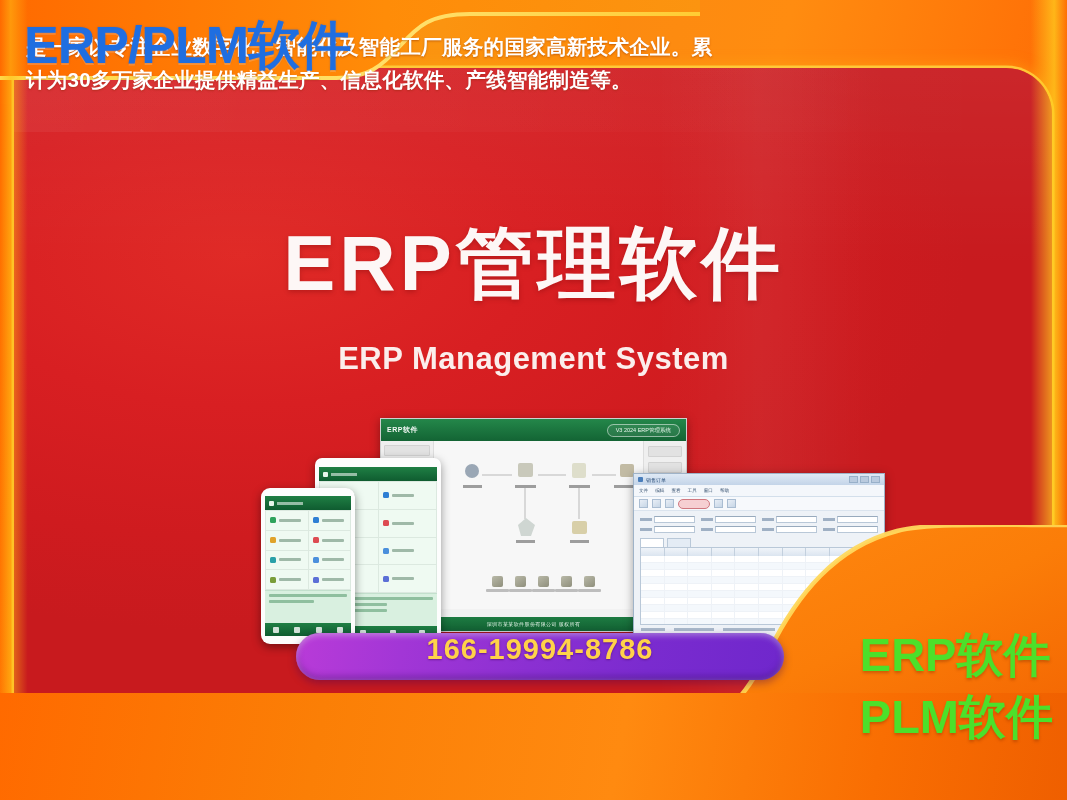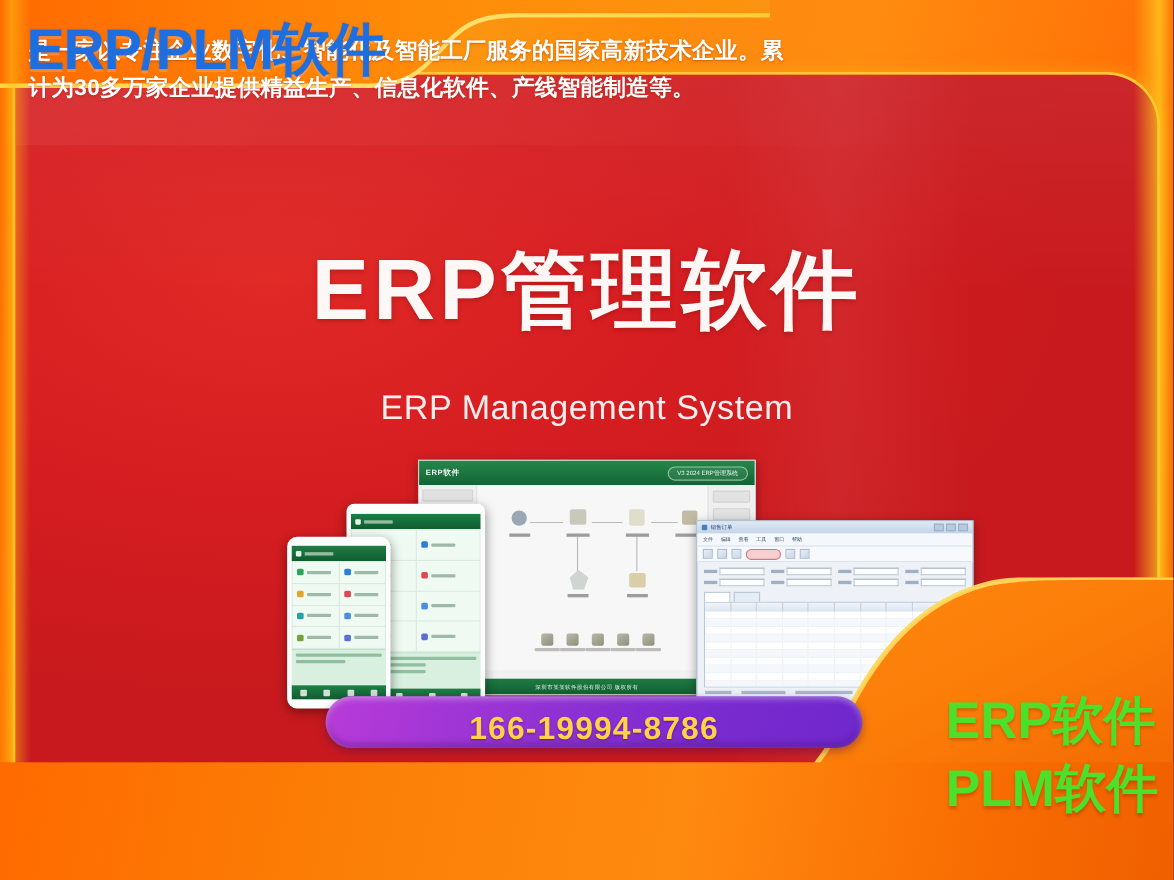--- a/index.html
+++ b/index.html
@@ -61,21 +61,21 @@
   
   .hero{
     position:absolute;left:0;top:212px;width:1067px;text-align:center;z-index:12;
     pointer-events:none;
   }
   .hero-cn{
     font-size:78px;font-weight:bold;color:#fdf7f6;letter-spacing:4px;
     text-shadow:0 2px 5px rgba(90,0,0,.28);
   }
   .hero-en{
-    margin-top:36px;font-size:31px;font-weight:normal;color:#fbeeec;letter-spacing:.5px;
+    margin-top:24px;font-size:31px;font-weight:bold;color:#fbeeec;letter-spacing:.5px;
   }
 
   
   .devices{position:absolute;left:255px;top:418px;width:560px;height:250px;z-index:14;}
 
   
   .win-main{
     position:absolute;left:125px;top:0;width:305px;height:212px;
     background:#f2f2f2;border:1px solid #cfcfcf;box-shadow:0 2px 9px rgba(0,0,0,.35);
   }
@@ -170,21 +170,21 @@
   .scr-nav{height:13px;background:linear-gradient(180deg,#1f7f44,#0f5c30);
     display:flex;align-items:center;justify-content:space-around;}
   .scr-nav i{width:6px;height:6px;background:rgba(255,255,255,.8);border-radius:1px;display:block;}
 
   
   .phone-pill{
     position:absolute;left:296px;top:633px;width:488px;height:47px;z-index:22;
     border-radius:26px;
     background:linear-gradient(100deg,#b93bd8 0%,#a236d6 22%,#8b30d2 48%,#7a2bcf 72%,#6f27cc 100%);
     box-shadow:inset 0 2px 6px rgba(255,255,255,.42), inset 0 -3px 7px rgba(40,0,80,.4), 0 3px 9px rgba(60,0,90,.4);
-    display:flex;align-items:flex-end;justify-content:center;
+    display:flex;align-items:flex-start;justify-content:center;
   }
   .phone-pill span{
     font-size:29px;font-weight:bold;color:#ffd24a;letter-spacing:1px;
     text-shadow:0 1px 2px rgba(70,0,100,.55);
   }
 
   
   .sweep{position:absolute;right:0;bottom:0;width:470px;height:275px;z-index:18;pointer-events:none;}
 
   

